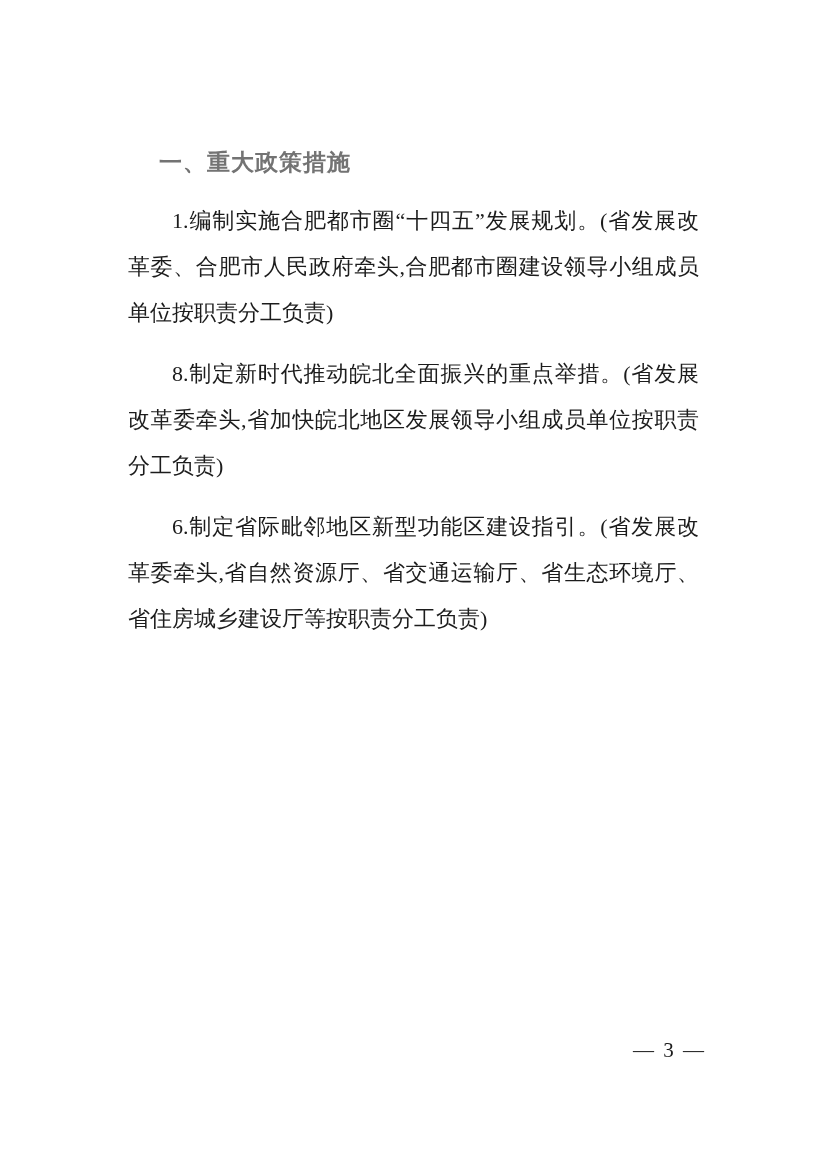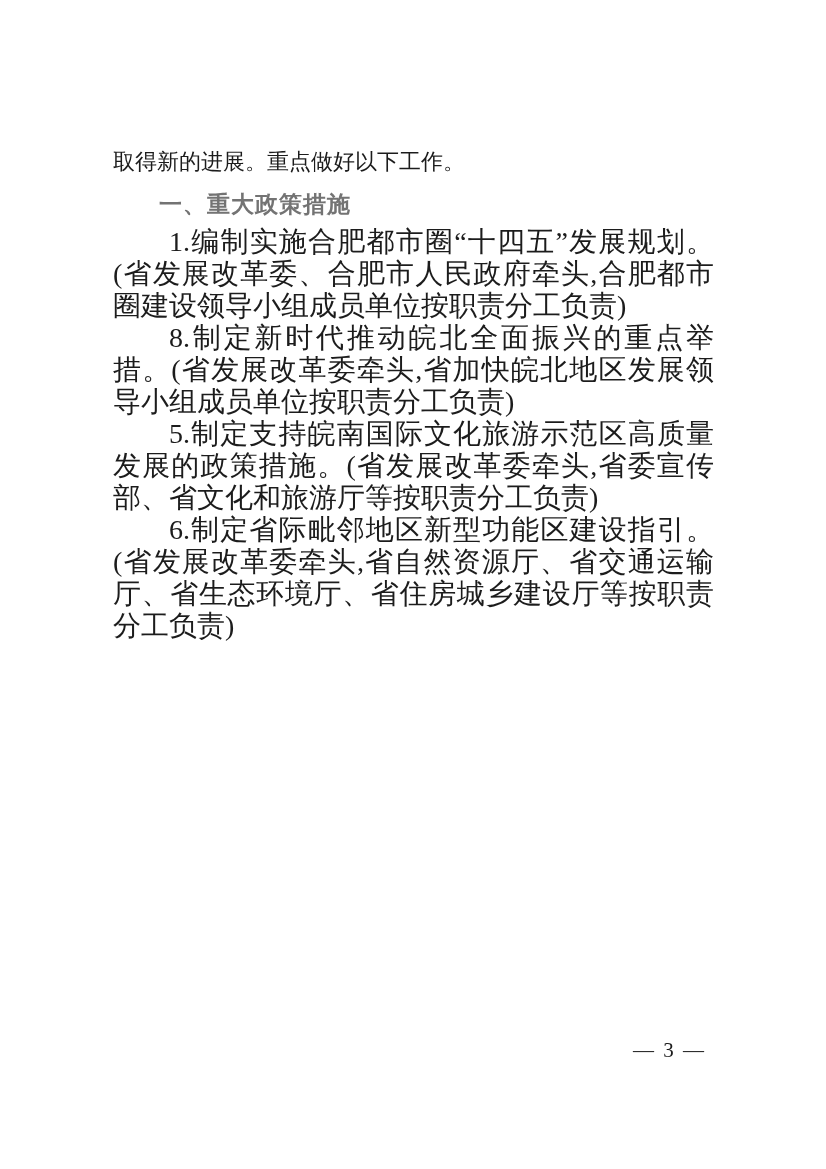--- a/index.html
+++ b/index.html
@@ -34,23 +34,23 @@
     font-family: "Liberation Sans", "DejaVu Sans", sans-serif;
     font-weight: bold;
     font-size: 23px;
     line-height: 42.4px;
     margin: 0;
     text-indent: 2em;
     letter-spacing: 1px;
     color: #737373;
   }
   .para {
-    font-size: 28px;
-    line-height: 32px;
-    margin: 0;
+    font-size: 22px;
+    line-height: 46px;
+    margin: 15px;
     text-align: justify;
     text-indent: 2em;
   }
   .pagenum {
     position: absolute;
     top: 1035px;
     left: 113px;
     width: 601px;
     text-align: right;
     font-size: 21px;
@@ -59,23 +59,21 @@
     box-sizing: border-box;
     color: #1c1c1c;
     letter-spacing: 2px;
   }
 </style>
 </head>
 <body>
 
 <div class="page">
   <div class="content">
-    <p class="intro">取得新的进展。重点做好以下工作。</p>
     <p class="heading">一、重大政策措施</p>
     <div>
         <p class="para">1.编制实施合肥都市圈“十四五”发展规划。(省发展改革委、合肥市人民政府牵头,合肥都市圈建设领导小组成员单位按职责分工负责)</p>
         <p class="para">8.制定新时代推动皖北全面振兴的重点举措。(省发展改革委牵头,省加快皖北地区发展领导小组成员单位按职责分工负责)</p>
-        <p class="para">5.制定支持皖南国际文化旅游示范区高质量发展的政策措施。(省发展改革委牵头,省委宣传部、省文化和旅游厅等按职责分工负责)</p>
         <p class="para">6.制定省际毗邻地区新型功能区建设指引。(省发展改革委牵头,省自然资源厅、省交通运输厅、省生态环境厅、省住房城乡建设厅等按职责分工负责)</p>
       </div>
   </div>
   <div class="pagenum">— 3 —</div>
 </div>
 
 </body></html>

